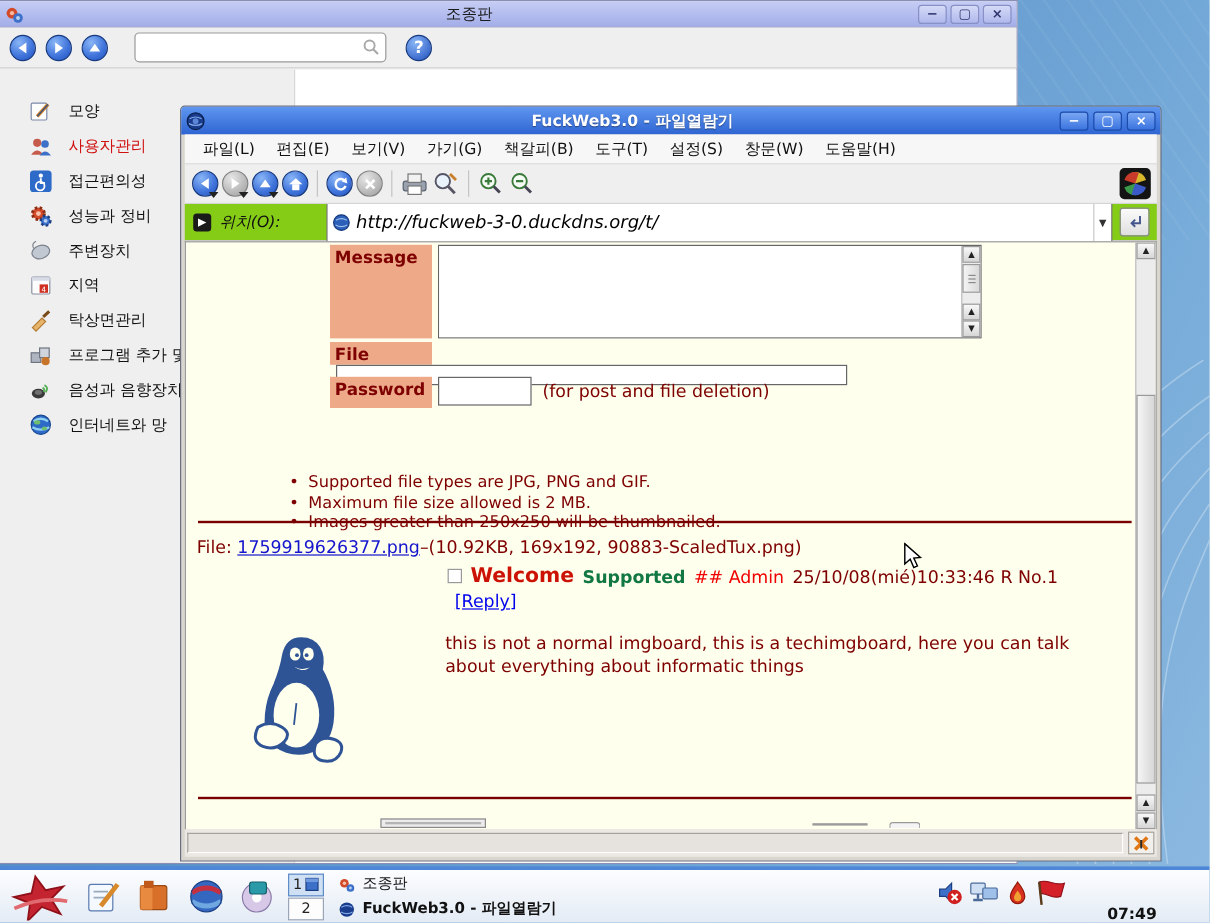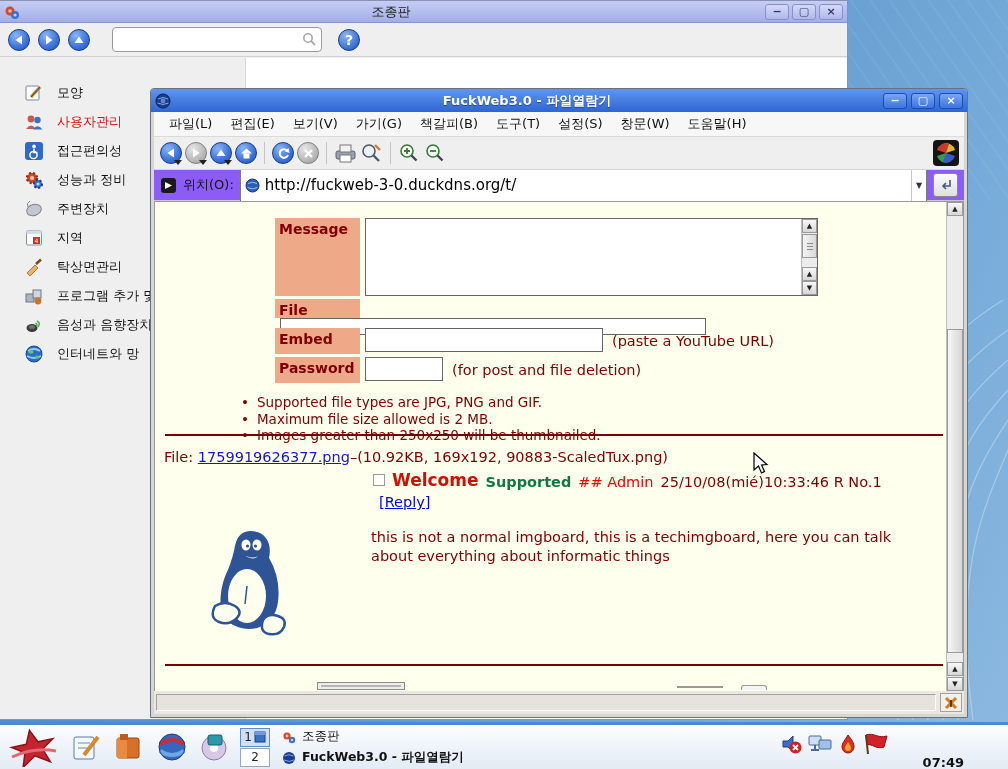--- a/index.html
+++ b/index.html
@@ -47,23 +47,23 @@
   #brwin { left:150px; top:88px; width:818px; height:630px; background:#D9D6D0; border:1px solid #6A7080; border-radius:4px 4px 0 0;
     display:flex; flex-direction:column; padding:0 3px 3px 3px; }
   #br-titlebar { height:23px; margin:0 -3px; border-radius:3px 3px 0 0; background:linear-gradient(#5E96F0,#2F65D2);
     display:flex; align-items:center; padding:0 4px; gap:4px; }
   #br-title { flex:1; text-align:center; color:#fff; font-weight:bold; font-size:13px; text-shadow:0 1px 1px rgba(0,0,0,.4); }
   .br-btn { background:linear-gradient(#79A6F2,#3B74E0); border:1px solid #1C4CAC; color:#fff; }
   #br-menubar { height:25px; background:#F7F7F7; border-bottom:1px solid #DADADA; display:flex; align-items:center; padding:0 6px; }
   .menu-item { padding:0 9px; font-size:13px; color:#111; }
   #br-toolbar { height:33px; background:#EFEFEF; border-bottom:1px solid #D5D5D5; display:flex; align-items:center; padding:0 6px; gap:3px; position:relative; }
   #konq-logo { position:absolute; right:5px; top:3px; width:26px; height:26px; border-radius:4px; background:#141414; }
-  #br-locbar { height:31px; background:#8b5cf6; border-bottom:1px solid #C9C9C9; display:flex; align-items:center; padding:0 6px; gap:6px; }
+  #br-locbar { height:31px; background:#84cc16; border-bottom:1px solid #C9C9C9; display:flex; align-items:center; padding:0 6px; gap:6px;font-style:italic; }
   #loc-label { font-size:13px; color:#111; white-space:nowrap; }
-  #loc-combo { flex:1; height:39px; background:#fff; border:1px solid #7A7A7A; border-radius:3px; display:flex; align-items:center; padding:0 0 0 4px; gap:5px; }
+  #loc-combo { flex:1; height:39px; background:#fff; border:1px solid #7A7A7A; border-radius:3px; display:flex; align-items:center; padding:0 0 0 4px; gap:5px;margin-left:32px; }
   #loc-url { flex:1; font-size:15px; color:#000; white-space:nowrap; overflow:hidden; }
   #loc-drop { width:15px; height:100%; border-left:1px solid #C9C9C9; display:flex; align-items:center; justify-content:center; font-size:8px; color:#333; }
   #go-btn { width:25px; height:24px; border:1px solid #8A8A8A; border-radius:3px; background:linear-gradient(#FBFBFB,#DFDFDF);
     display:flex; align-items:center; justify-content:center; }
 
   
   #viewport { position:relative; flex:1; background:#FFFFEE; overflow:hidden; border:1px solid #9A9A9A; border-bottom:none; }
   #content { position:absolute; inset:0 17px 0 0; }
   .flabel { width:85px; background:#EEAA88; color:#7E0000; font-weight:bold; font-size:14px; padding:3px 0 0 4px; }
   .frow { display:flex; margin-bottom:3px; }
@@ -382,21 +382,21 @@
       </div>
       <div id="go-btn">
         <svg width="14" height="14">
             <path d="M11 2 v6 H4 M7 5 L4 8 l3 3" fill="none" stroke="#45568C" stroke-width="1.6"></path>
           </svg>
       </div>
     </div>
 
     <div id="viewport">
       <div id="content">
-        <div class="abs" style="left:120px; top:16px;">
+        <div class="abs" style="left:120px; top:2px;">
           <div class="frow" style="height:78px;">
             <div class="flabel">Message</div>
             <div class="tx-wrap">
               <textarea style=""></textarea>
               <div class="mini-scroll">
                 <div class="sb-btn">▲</div>
                 <div class="mini-thumb">
                     <i></i>
                     <i></i>
                     <i></i>
@@ -411,25 +411,20 @@
             <div class="flabel">File</div>
             <input class="fin" style="width: 426px;">
             <div style="width:26px;height:24px;margin-left:6px;border:1px solid #8A8A8A;border-radius:3px;background:linear-gradient(#FBFBFB,#E2E2E2);display:flex;align-items:center;justify-content:center;">
               <svg width="16" height="14">
                   <path d="M1 12 V3 h5 l1.5 2 H15 v7 z" fill="#4D7ED8" stroke="#1C3F90"></path>
                   <path d="M3 12 L5.5 7 H15 L12.5 12 z" fill="#9FC0F2" stroke="#1C3F90"></path>
                 </svg>
             </div>
           </div>
           <div class="frow" style="height:26px;">
-            <div class="flabel">Embed</div>
-            <input class="fin" style="width: 238px;">
-            <span class="hint">(paste a YouTube URL)</span>
-          </div>
-          <div class="frow" style="height:26px;">
             <div class="flabel">Password</div>
             <input class="fin" style="width: 78px;">
             <span class="hint">(for post and file deletion)</span>
           </div>
         </div>
 
         <div class="rules">
           <div>Supported file types are JPG, PNG and GIF.</div>
           <div>Maximum file size allowed is 2 MB.</div>
           <div>Images greater than 250x250 will be thumbnailed.</div>

